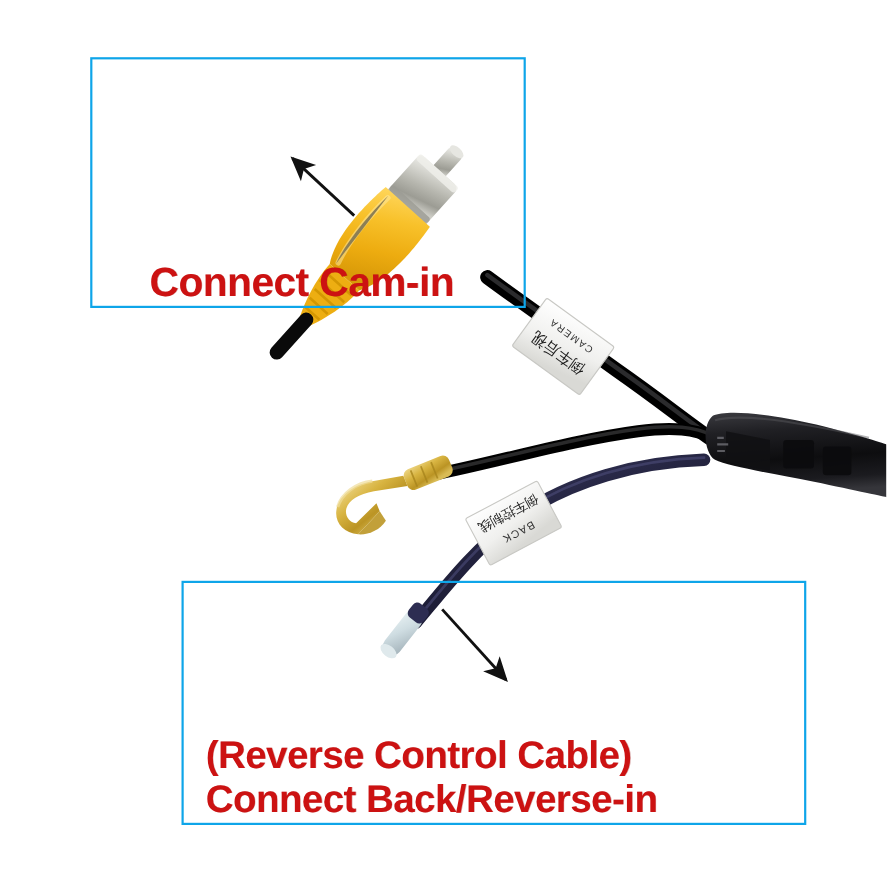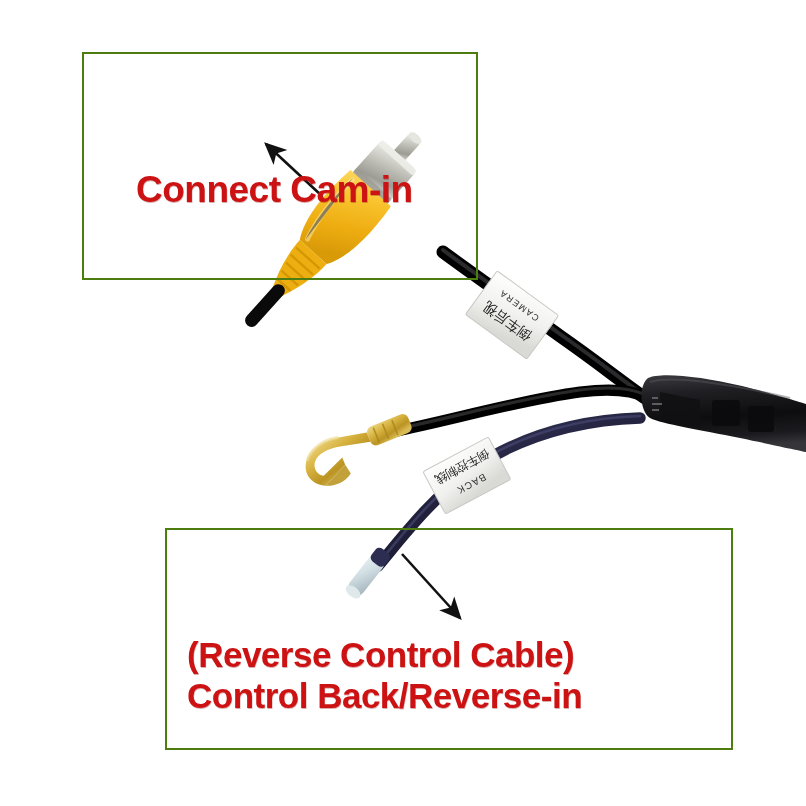--- a/index.html
+++ b/index.html
@@ -21,25 +21,25 @@
   #art {
     position: absolute;
     left: 0;
     top: 0;
     width: 806px;
     height: 806px;
   }
   .callout-box {
     position: absolute;
     box-sizing: border-box;
-    border: 2px solid #4d7c0f;
+    border: 2px solid #0ea5e9;
     background: transparent;
     display: flex;
     flex-direction: column;
-    justify-content: center;
+    justify-content: flex-end;
     pointer-events: auto;
   }
   .callout-text {
     color: #cc1212;
     font-weight: bold;
     font-family: "Liberation Sans", sans-serif;
     letter-spacing: -0.5px;
     white-space: nowrap;
     text-shadow: 0.5px 0.5px 0 rgba(150,20,20,0.35);
   }
@@ -229,17 +229,17 @@
   </svg>
 
   <div class="callout-box" id="box-cam-in">
     <span class="callout-text">Connect Cam-in</span>
   </div>
 
 
   <div class="callout-box" id="box-reverse">
     <div class="reverse-lines">
       <span class="callout-text">(Reverse Control Cable)</span>
-      <span class="callout-text">Control Back/Reverse-in</span>
+      <span class="callout-text">Connect Back/Reverse-in</span>
     </div>
   </div>
 
 </div>
 
 </body></html>

